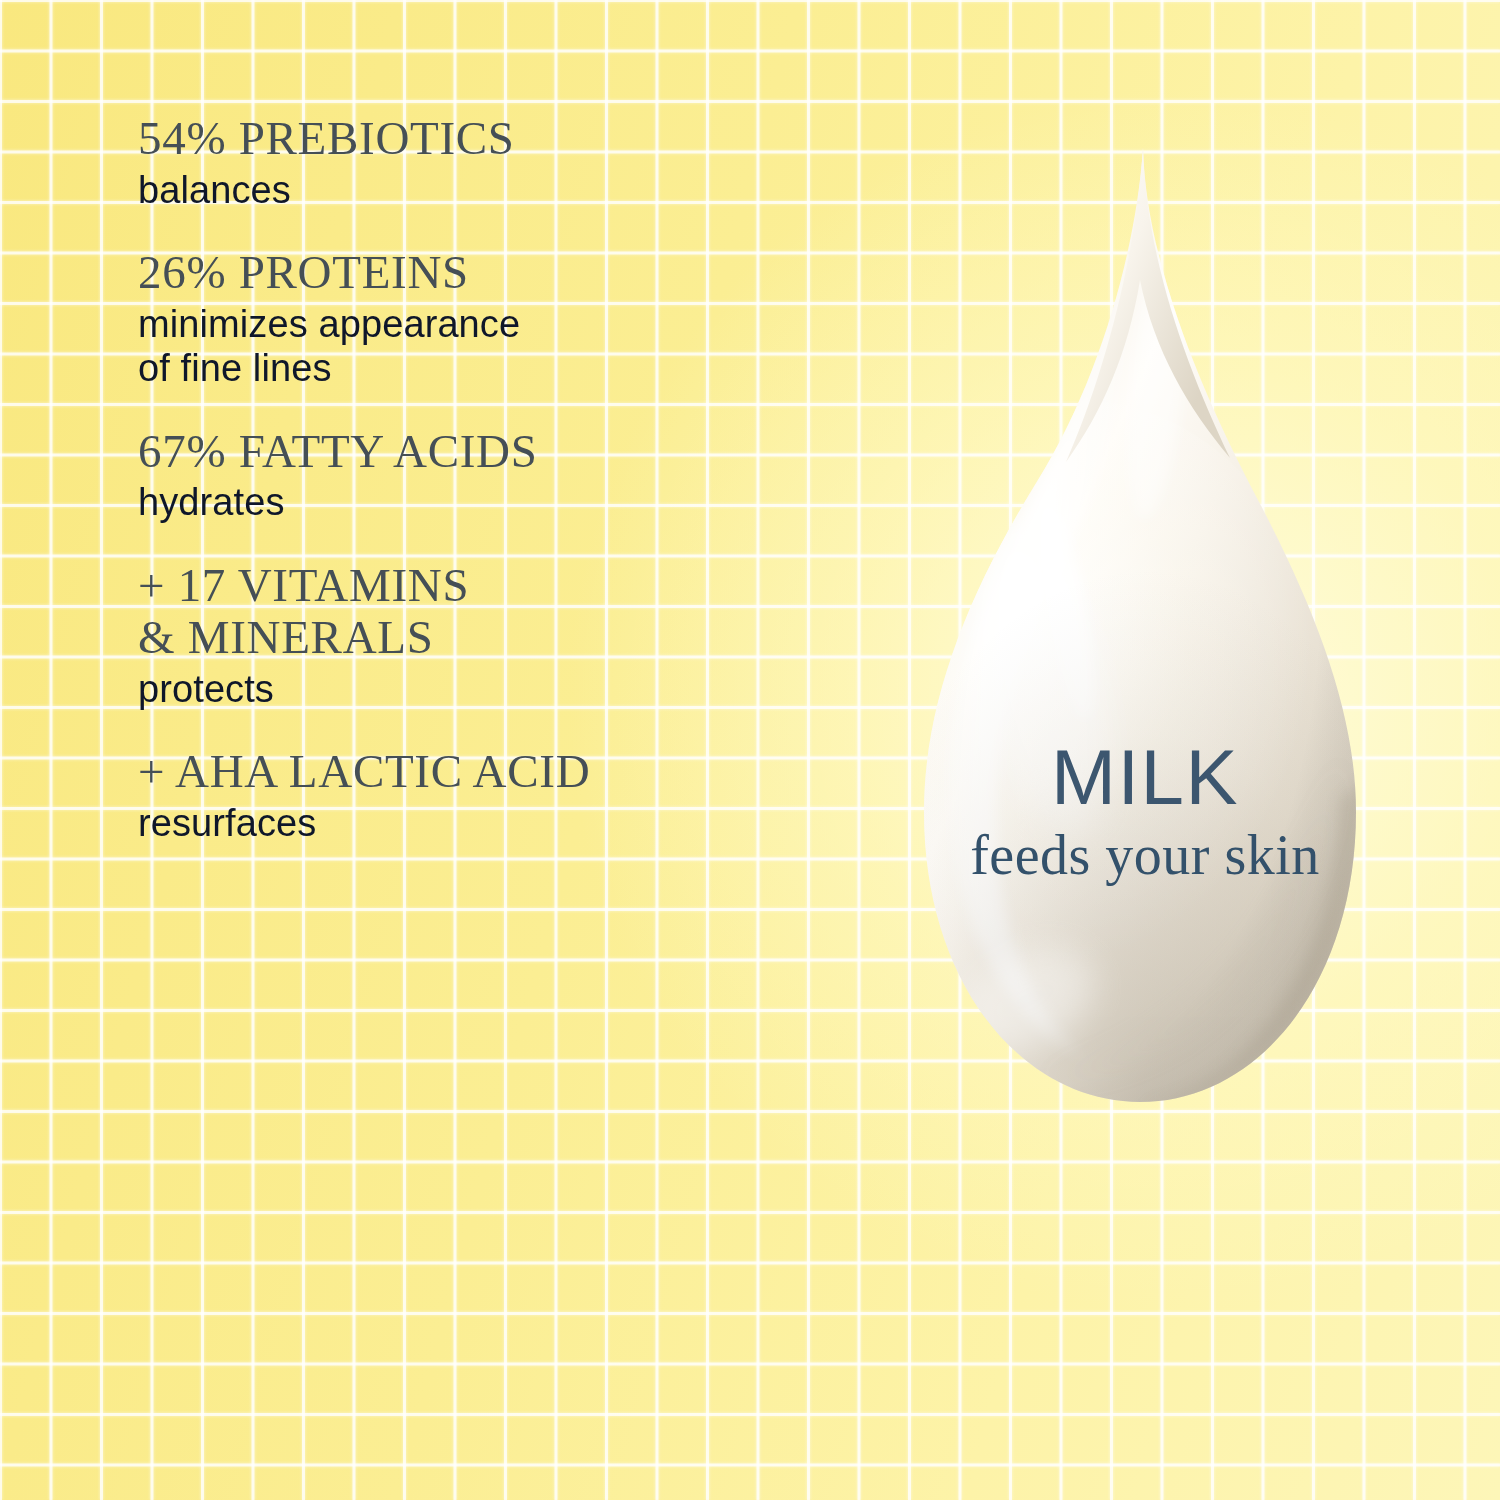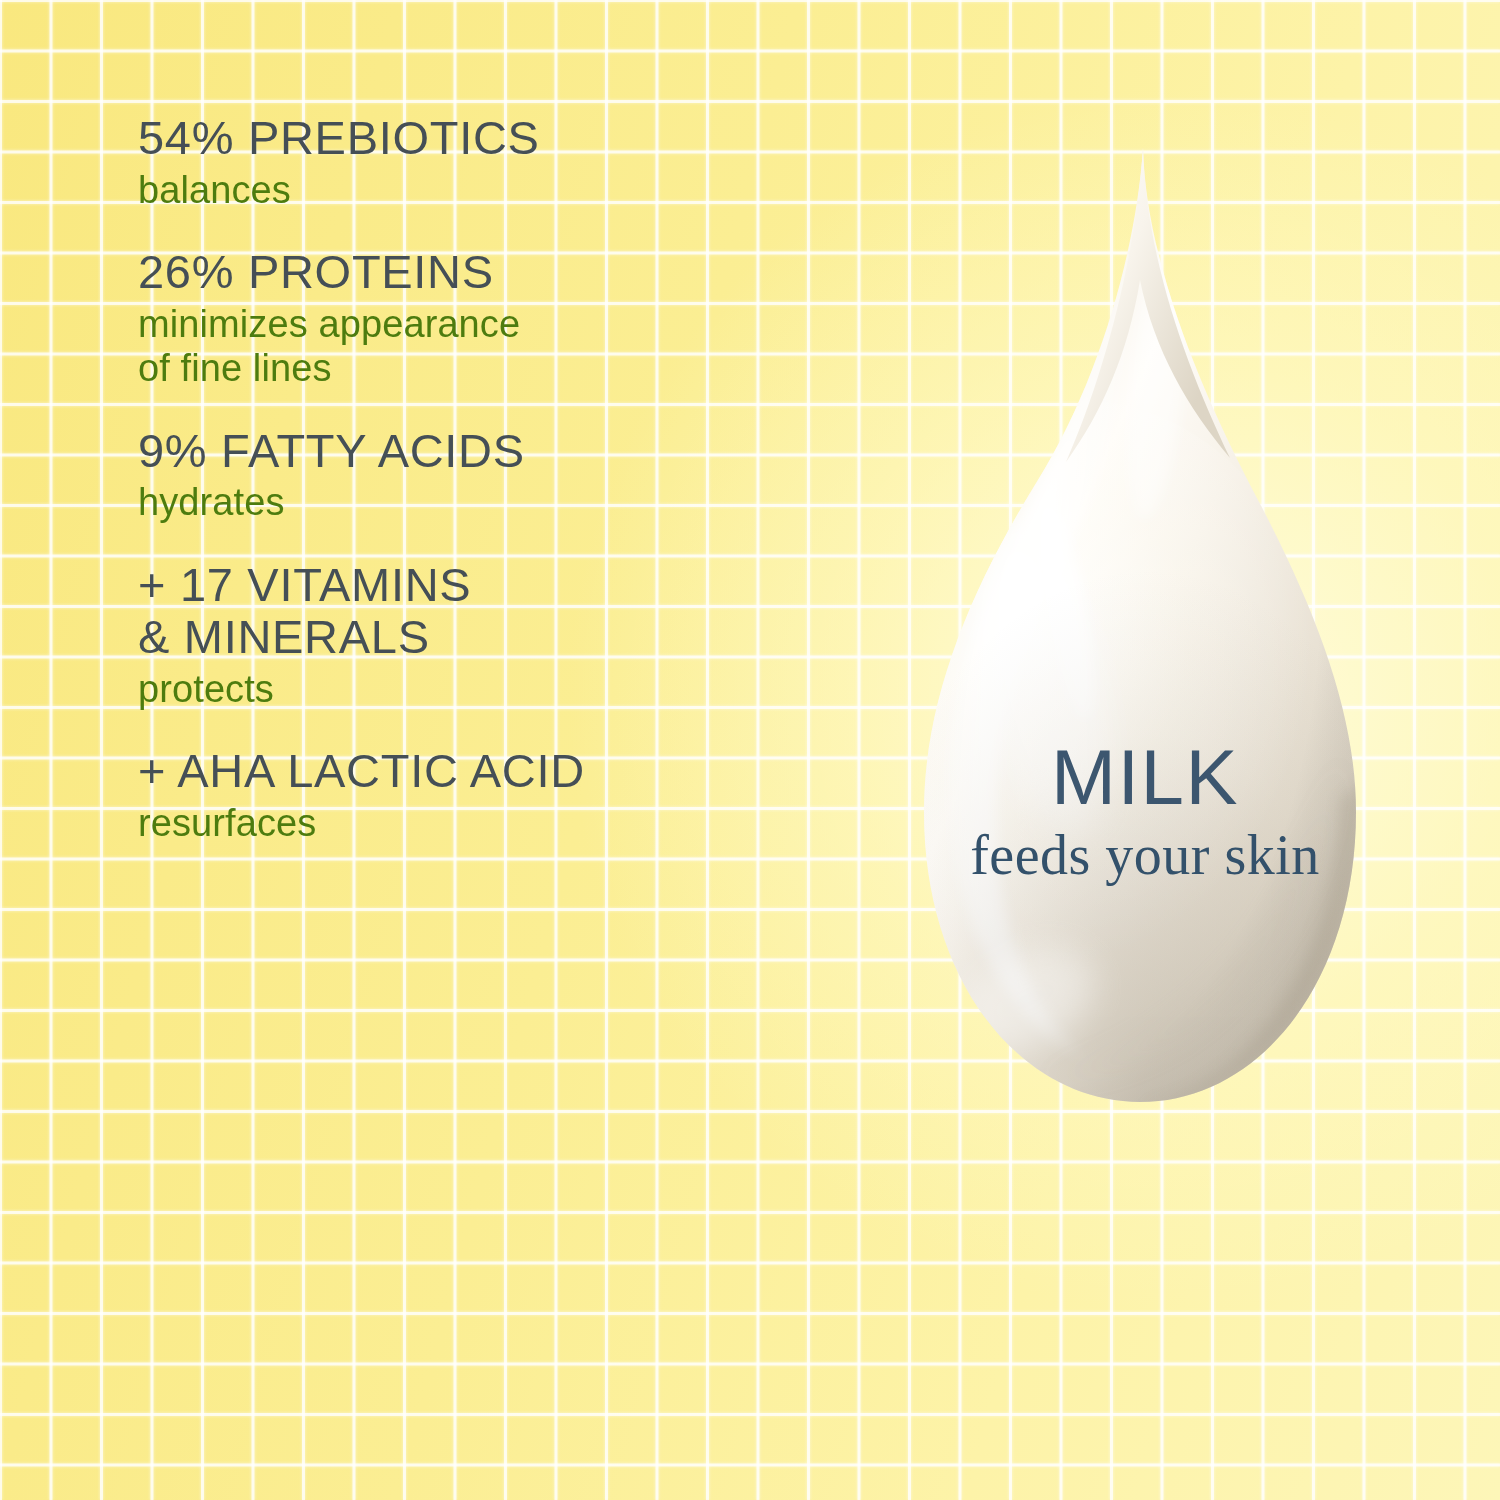--- a/index.html
+++ b/index.html
@@ -55,36 +55,36 @@
     left: 138px;
     top: 112px;
     width: 700px;
   }
   .ingredient-block {
     margin-bottom: 34px;
   }
   .ingredient-block:last-child { margin-bottom: 15px; }
 
   .ing-heading {
-    font-family: Liberation Sans, sans-serif;
+    font-family: Liberation Serif, serif;
     font-size: 47px;
     line-height: 1.12;
     font-weight: 400;
     letter-spacing: 0.7px;
     color: #454f56;
     white-space: pre-line;
     margin: 0 0 3px 0;
   }
   .ing-sub {
     font-family: "Liberation Sans", sans-serif;
     font-size: 38px;
     line-height: 1.17;
     font-weight: 400;
     letter-spacing: 0.1px;
-    color: #4d7c0f;
+    color: #0f172a;
     white-space: pre-line;
     margin: 0;
   }
 
   
   #droplet-wrap {
     position: absolute;
     left: 828px;
     top: 140px;
     width: 640px;
@@ -139,21 +139,21 @@
       <p class="ing-sub">balances</p>
     </div>
 
     <div class="ingredient-block">
       <p class="ing-heading">26% PROTEINS</p>
       <p class="ing-sub">minimizes appearance
 of fine lines</p>
     </div>
 
     <div class="ingredient-block">
-      <p class="ing-heading">9% FATTY ACIDS</p>
+      <p class="ing-heading">67% FATTY ACIDS</p>
       <p class="ing-sub">hydrates</p>
     </div>
 
 
     <div class="ingredient-block">
       <p class="ing-heading">+ 17 VITAMINS
 &amp; MINERALS</p>
       <p class="ing-sub">protects</p>
     </div>
 

